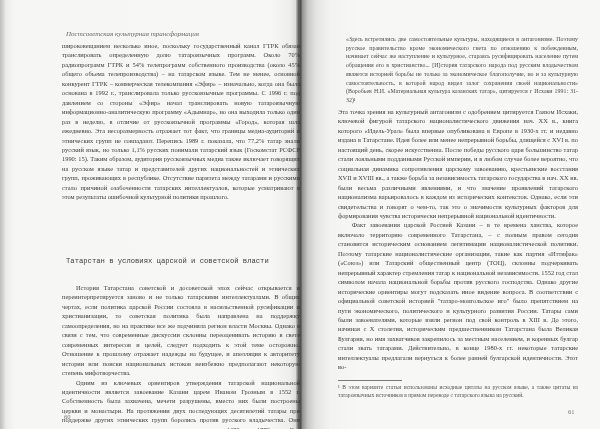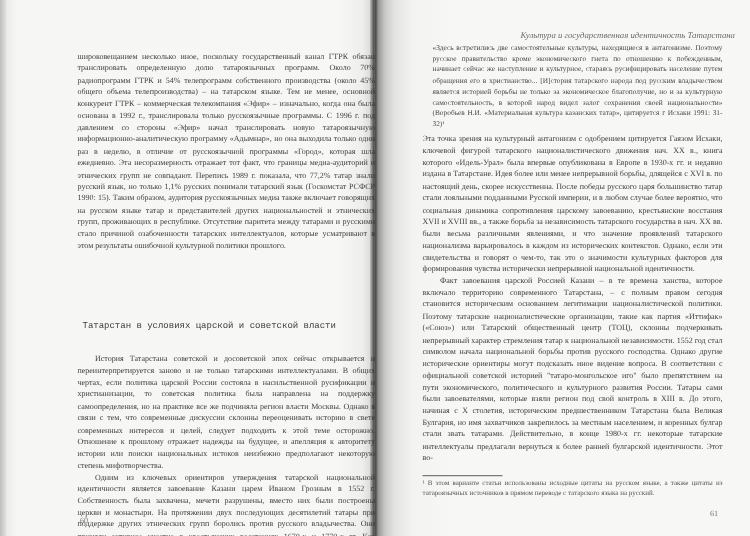--- a/index.html
+++ b/index.html
@@ -56,37 +56,37 @@
     background: linear-gradient(to right, rgba(60,60,60,0.15), rgba(40,40,40,0.75), rgba(60,60,60,0.2));
   }
 </style>
 </head>
 <body>
 
 <div class="spread">
 
   <div class="page page-left">
     <div class="left-edge"></div>
+    <div class="running-head">Постсоветская культурная трансформация</div>
 
     <div class="body-text" style="top:41px;">
       <p class="para">широковещанием несколько иное, поскольку государственный канал ГТРК обязан транслировать определенную долю татароязычных программ. Около 70% радиопрограмм ГТРК и 54% телепрограмм собственного производства (около 45% общего объема телепроизводства) – на татарском языке. Тем не менее, основной конкурент ГТРК – коммерческая телекомпания «Эфир» – изначально, когда она была основана в 1992 г., транслировала только русскоязычные программы. С 1996 г. под давлением со стороны «Эфир» начал транслировать новую татароязычную информационно-аналитическую программу «Адымнар», но она выходила только один раз в неделю, в отличие от русскоязычной программы «Город», которая шла ежедневно. Эта несоразмерность отражает тот факт, что границы медиа-аудиторий и этнических групп не совпадают. Перепись 1989 г. показала, что 77,2% татар знали русский язык, но только 1,1% русских понимали татарский язык (Госкомстат РСФСР 1990: 15). Таким образом, аудитория русскоязычных медиа также включает говорящих на русском языке татар и представителей других национальностей и этнических групп, проживающих в республике. Отсутствие паритета между татарами и русскими стало причиной озабоченности татарских интеллектуалов, которые усматривают в этом результаты ошибочной культурной политики прошлого.</p>
     </div>
 
     <div class="section-heading">Татарстан в условиях царской и советской власти</div>
 
     <div class="body-text" style="top:283px;">
       <p class="para indent">История Татарстана советской и досоветской эпох сейчас открывается и переинтерпретируется заново и не только татарскими интеллектуалами. В общих чертах, если политика царской России состояла в насильственной русификации и христианизации, то советская политика была направлена на поддержку самоопределения, но на практике все же подчиняла регион власти Москвы. Однако в связи с тем, что современные дискуссии склонны переоценивать историю в свете современных интересов и целей, следует подходить к этой теме осторожно. Отношение к прошлому отражает надежды на будущее, и апелляция к авторитету истории или поиски национальных истоков неизбежно предполагают некоторую степень мифотворчества.</p>
       <p class="para indent">Одним из ключевых ориентиров утверждения татарской национальной идентичности является завоевание Казани царем Иваном Грозным в 1552 г. Собственность была захвачена, мечети разрушены, вместо них были построены церкви и монастыри. На протяжении двух последующих десятилетий татары при поддержке других этнических групп боролись против русского владычества. Они приняли активное участие в крестьянских восстаниях 1670-х и 1770-х гг. Как говорится в одном из комментариев, «...до последней четверти XVIII века край не может успокоиться»:</p>
     </div>
 
     <div class="page-number">60</div>
   </div>
 
   <div class="page page-right">
-    <div class="running-head">Культура и государственная идентичность Татарстана</div>
 
     <div class="body-text blockquote" style="top:35px; left:46px; width:232px;">
       <p class="para">«Здесь встретились две самостоятельные культуры, находящиеся в антагонизме. Поэтому русское правительство кроме экономического гнета по отношению к побежденным, начинает сейчас же наступление и культурное, стараясь русифицировать население путем обращения его в христианство... [И]стория татарского народа под русским владычеством является историей борьбы не только за экономическое благополучие, но и за культурную самостоятельность, в которой народ видел залог сохранения своей национальности» (Воробьев Н.И. «Материальная культура казанских татар», цитируется г Исхаки 1991: 31-32)¹</p>
     </div>
 
     <div class="body-text" style="top:107px;">
       <p class="para">Эта точка зрения на культурный антагонизм с одобрением цитируется Гаязом Исхаки, ключевой фигурой татарского националистического движения нач. XX в., книга которого «Идель-Урал» была впервые опубликована в Европе в 1930-х гг. и недавно издана в Татарстане. Идея более или менее непрерывной борьбы, длящейся с XVI в. по настоящий день, скорее искусственна. После победы русского царя большинство татар стали лояльными подданными Русской империи, и в любом случае более вероятно, что социальная динамика сопротивления царскому завоеванию, крестьянские восстания XVII и XVIII вв., а также борьба за независимость татарского государства в нач. XX вв. были весьма различными явлениями, и что значение проявлений татарского национализма варьировалось в каждом из исторических контекстов. Однако, если эти свидетельства и говорят о чем-то, так это о значимости культурных факторов для формирования чувства исторически непрерывной национальной идентичности.</p>
       <p class="para indent">Факт завоевания царской Россией Казани – в те времена ханства, которое включало территорию современного Татарстана, – с полным правом сегодня становится историческим основанием легитимации националистической политики. Поэтому татарские националистические организации, такие как партия «Иттифак» («Союз») или Татарский общественный центр (ТОЦ), склонны подчеркивать непрерывный характер стремления татар к национальной независимости. 1552 год стал символом начала национальной борьбы против русского господства. Однако другие исторические ориентиры могут подсказать иное видение вопроса. В соответствии с официальной советской историей "татаро-монгольское иго" было препятствием на пути экономического, политического и культурного развития России. Татары сами были завоевателями, которые взяли регион под свой контроль в XIII в. До этого, начиная с X столетия, историческим предшественником Татарстана была Великая Булгария, но имя захватчиков закрепилось за местным населением, и коренных булгар стали звать татарами. Действительно, в конце 1980-х гг. некоторые татарские интеллектуалы предлагали вернуться к более ранней булгарской идентичности. Этот во-</p>
     </div>
 

